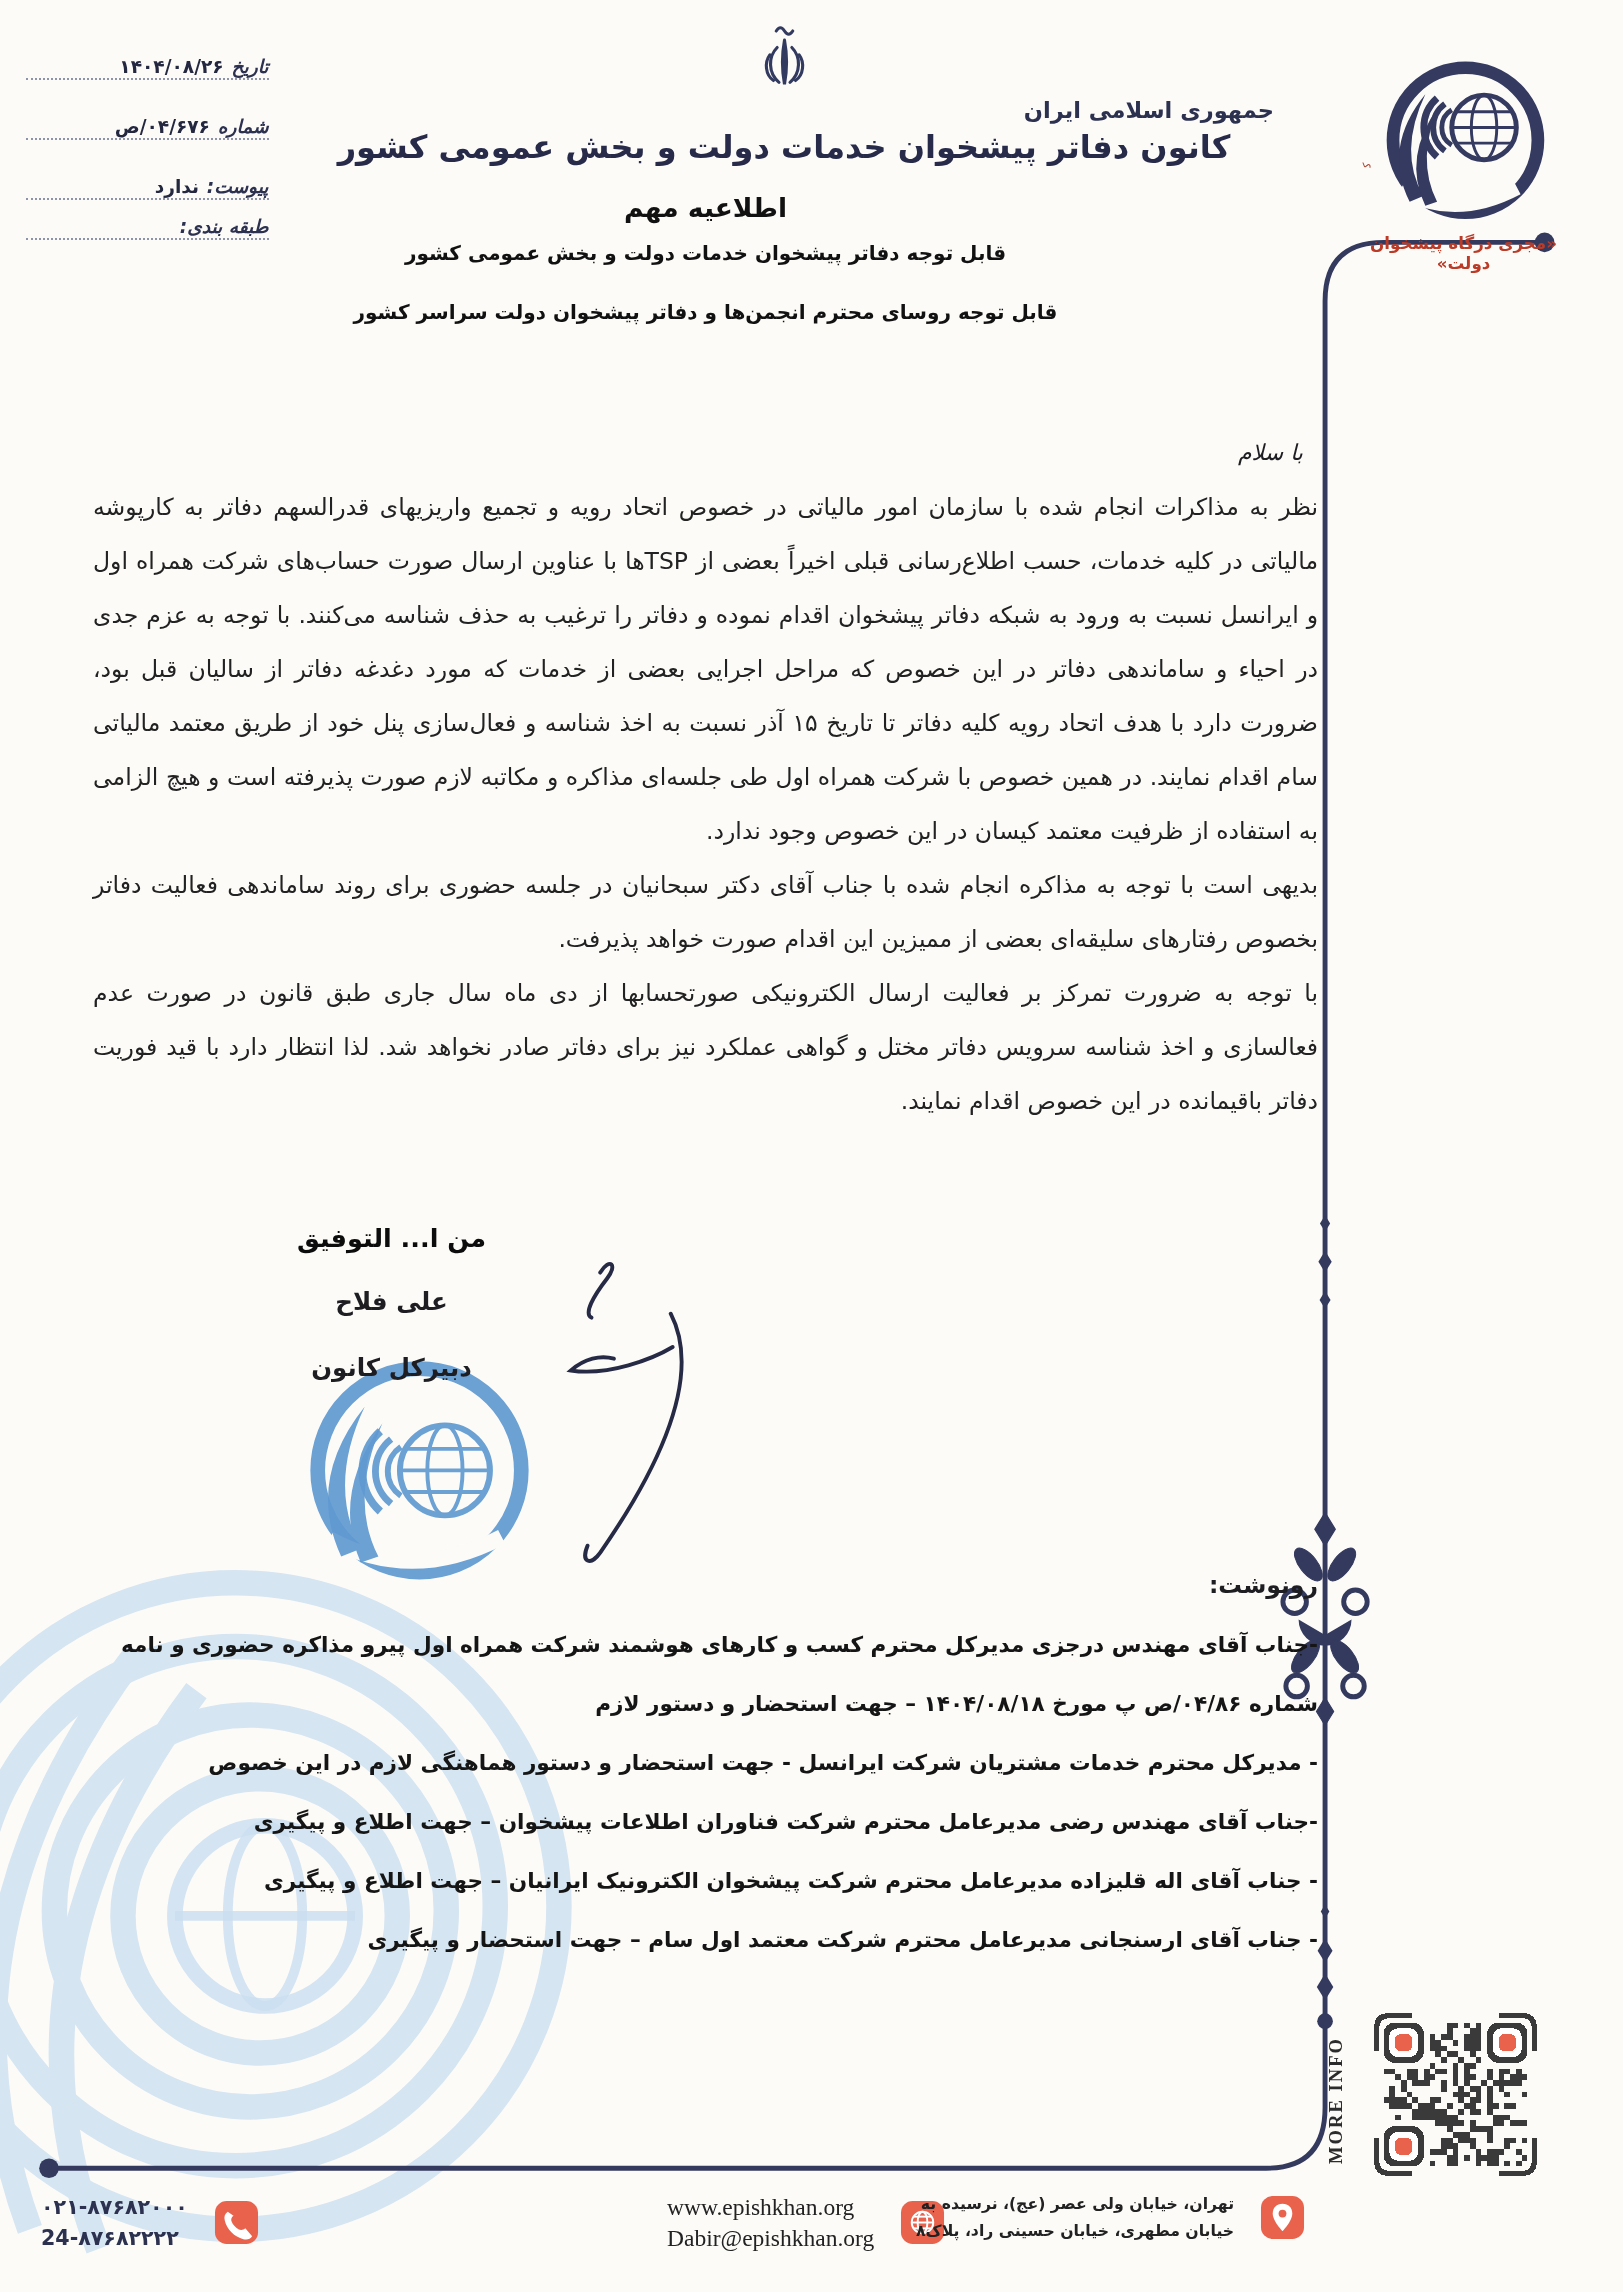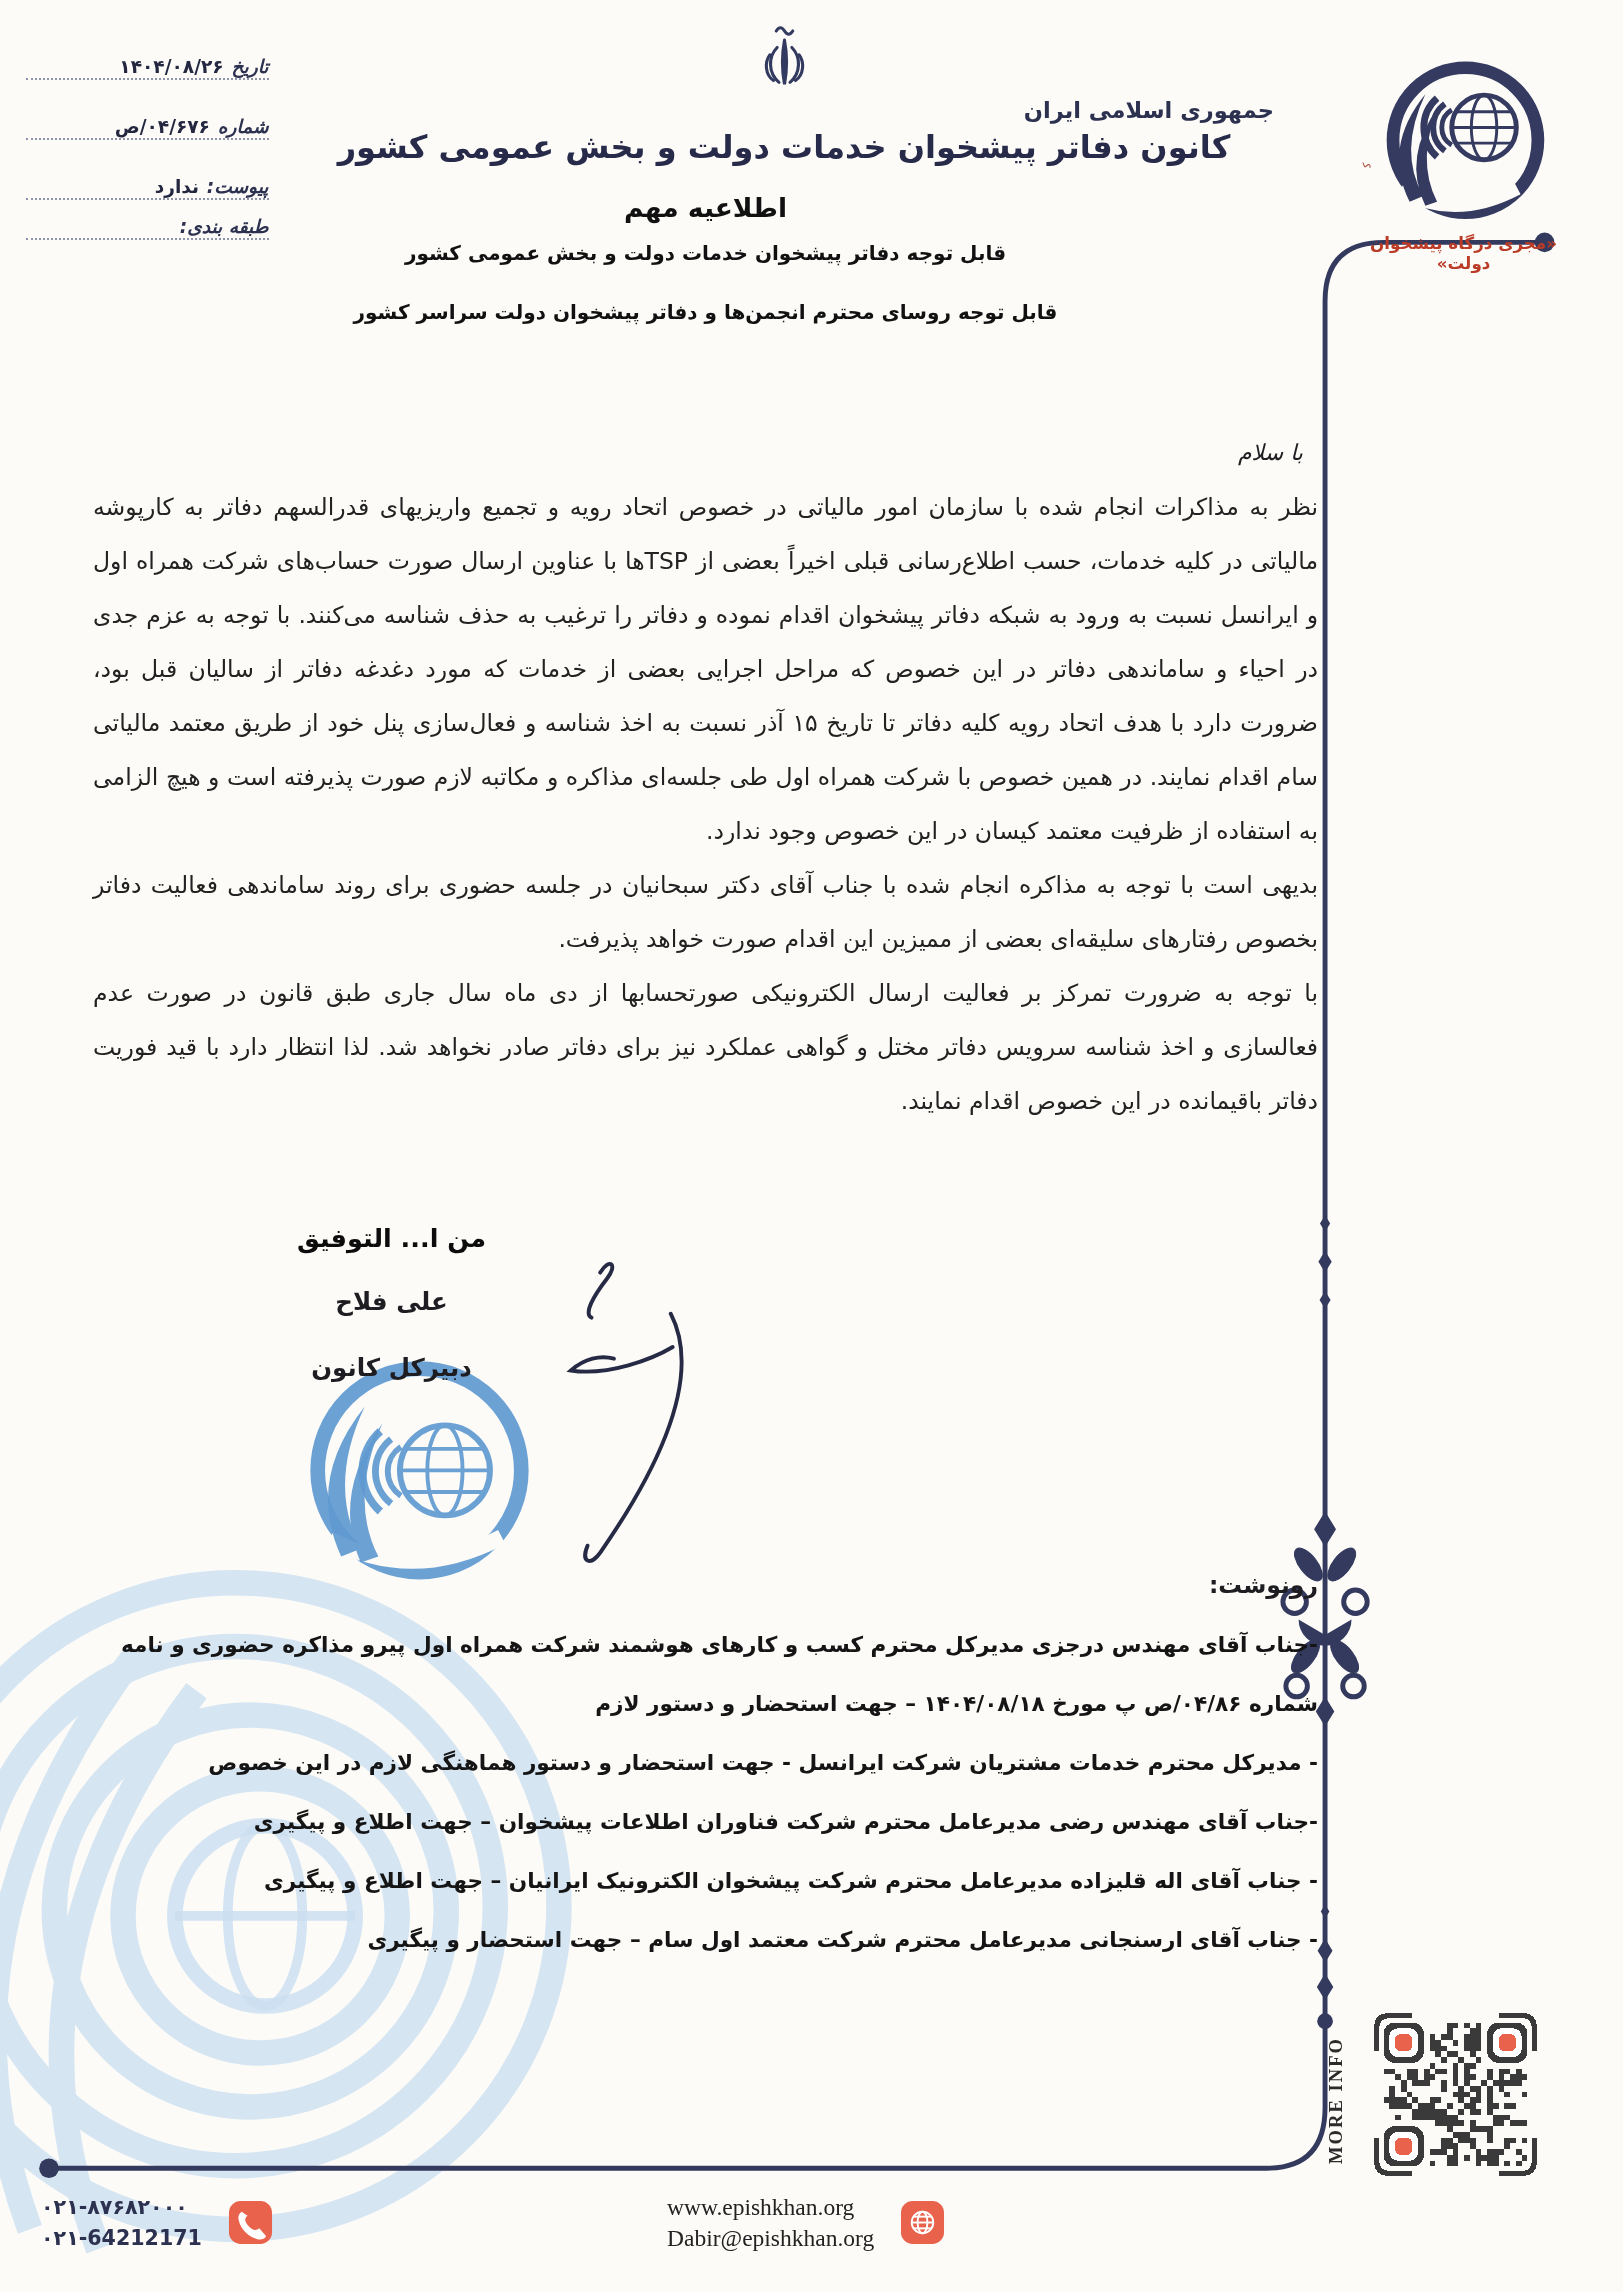--- a/index.html
+++ b/index.html
@@ -230,21 +230,21 @@
     <div class="cc-item">- مدیرکل محترم خدمات مشتریان شرکت ایرانسل - جهت استحضار و دستور هماهنگی لازم در این خصوص</div>
     <div class="cc-item">-جناب آقای مهندس رضی مدیرعامل محترم شرکت فناوران اطلاعات پیشخوان – جهت اطلاع و پیگیری</div>
     <div class="cc-item">- جناب آقای اله قلیزاده مدیرعامل محترم شرکت پیشخوان الکترونیک ایرانیان – جهت اطلاع و پیگیری</div>
     <div class="cc-item">- جناب آقای ارسنجانی مدیرعامل محترم شرکت معتمد اول سام – جهت استحضار و پیگیری</div>
   </div>
 
   <div class="footer">
     <div class="fgrp fgrp-phone">
       <div class="phones">
         <div><span dir="ltr">۰۲۱-۸۷۶۸۲۰۰۰</span></div>
-        <div><span dir="ltr">۰۲۱-64212171</span></div>
+        <div><span dir="ltr">24-۸۷۶۸۲۲۲۲</span></div>
       </div>
       <svg class="ficon" viewBox="0 0 46 46">
         <rect x="1" y="1" width="44" height="44" rx="12" fill="#e8624c"></rect>
         <path d="M14 12 c-3 2 -4 5 -3 9 c2 9 10 17 19 19 c4 1 7 0 9 -3 l-7 -8 c-2 2 -5 2 -7 1 c-3 -2 -6 -5 -7 -8 c-1 -2 0 -5 2 -6 z" fill="#fff"></path>
       </svg>
     </div>
     <div class="fgrp fgrp-web">
       <div class="urls">
         <div>www.epishkhan.org</div>
         <div>Dabir@epishkhan.org</div>
@@ -252,20 +252,31 @@
       <svg class="ficon" viewBox="0 0 46 46">
         <rect x="1" y="1" width="44" height="44" rx="12" fill="#e8624c"></rect>
         <g stroke="#fff" fill="none" stroke-width="2">
           <circle cx="23" cy="23" r="11"></circle>
           <ellipse cx="23" cy="23" rx="5" ry="11"></ellipse>
           <line x1="12" y1="23" x2="34" y2="23"></line>
           <line x1="14" y1="17" x2="32" y2="17"></line>
           <line x1="14" y1="29" x2="32" y2="29"></line>
         </g>
       </svg>
+    </div>
+    <div class="fgrp fgrp-addr">
+      <svg class="ficon" viewBox="0 0 46 46">
+        <rect x="1" y="1" width="44" height="44" rx="12" fill="#e8624c"></rect>
+        <path d="M23 9 c-6 0 -10 4 -10 10 c0 8 10 18 10 18 c0 0 10 -10 10 -18 c0 -6 -4 -10 -10 -10 z" fill="#fff"></path>
+        <circle cx="23" cy="19" r="4" fill="#e8624c"></circle>
+      </svg>
+      <div class="addr-lines">
+        <div>تهران، خیابان ولی عصر (عج)، نرسیده به</div>
+        <div>خیابان مطهری، خیابان حسینی راد، پلاک۸</div>
+      </div>
     </div>
   </div>
 
   <div class="moreinfo">
     <span>MORE INFO</span>
   </div>
   <svg id="qr" class="qr" width="167" height="167" viewBox="-2 -2 29 29" style="shape-rendering:crispEdges">
       <rect x="11" y="0" width="1" height="1" fill="#3a3a3a"></rect>
       <rect x="12" y="0" width="1" height="1" fill="#3a3a3a"></rect>
       <rect x="14" y="0" width="1" height="1" fill="#3a3a3a"></rect>

